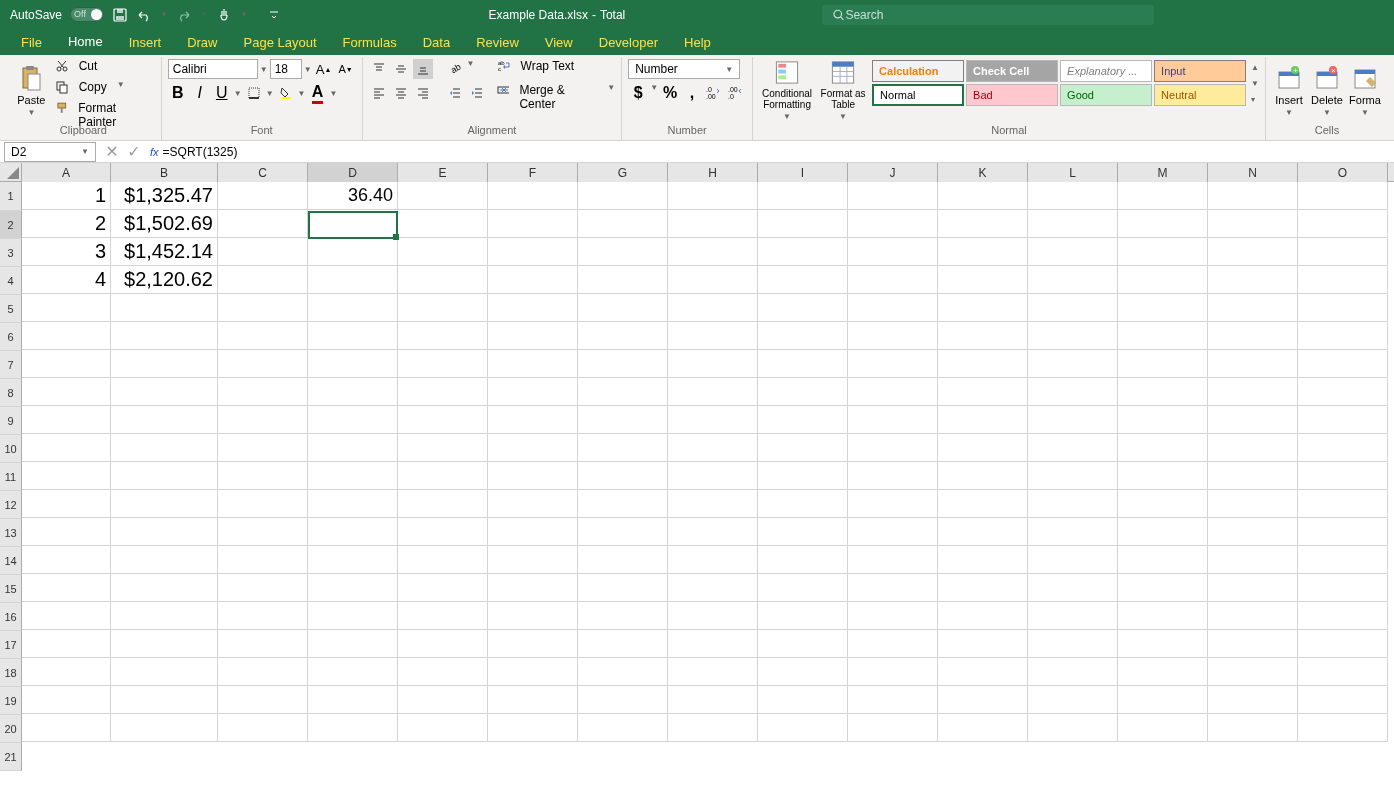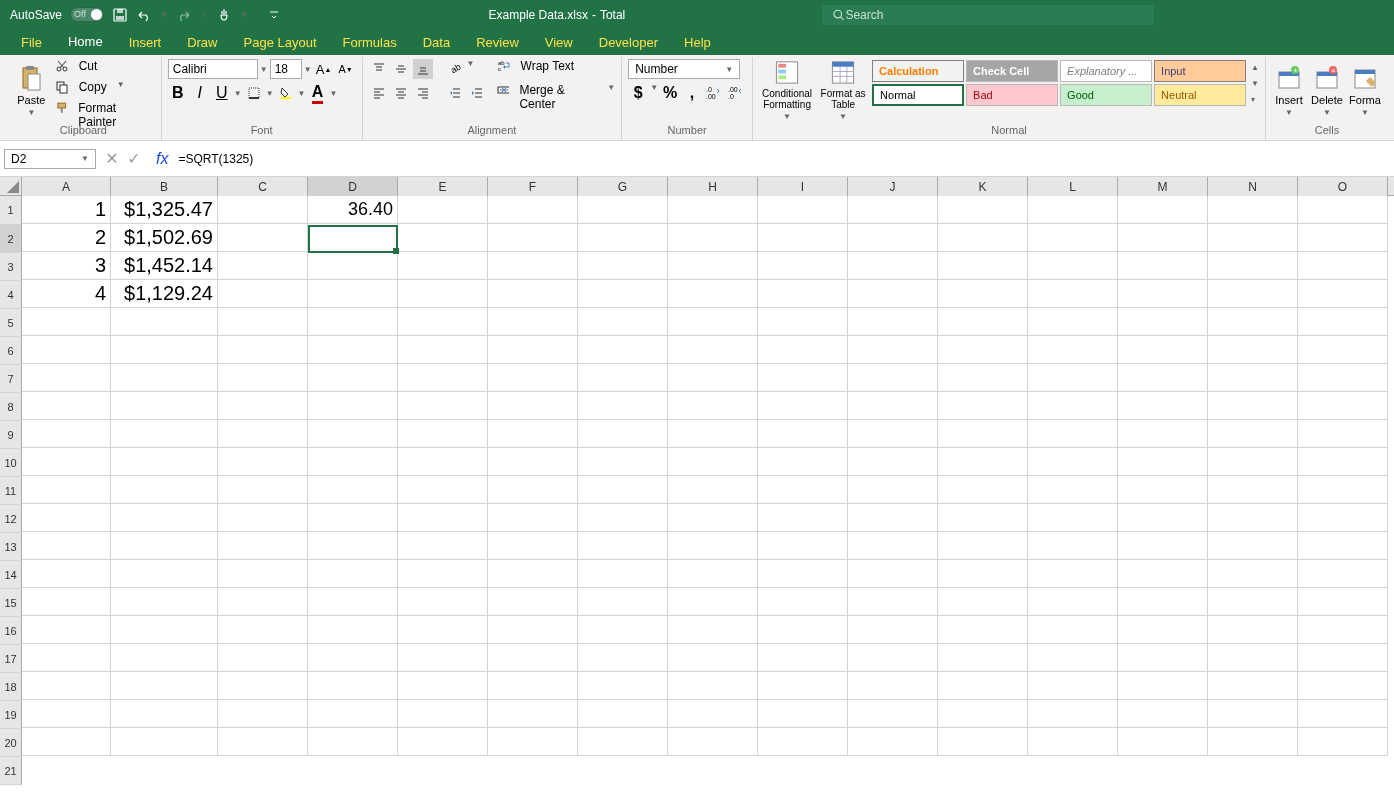--- a/index.html
+++ b/index.html
@@ -45,24 +45,24 @@
 .style-normal { background: #fff; border: 2px solid #217346; }
 .style-bad { background: #ffc7ce; color: #9c0006; }
 .style-good { background: #c6efce; color: #006100; }
 .style-neutral { background: #ffeb9c; color: #9c5700; }
 .style-calc { background: #f2f2f2; color: #fa7d00; border: 1px solid #7f7f7f; font-weight: bold; }
 .style-check { background: #a5a5a5; color: #fff; font-weight: bold; }
 .style-explain { background: #fff; color: #7f7f7f; font-style: italic; }
 .style-input { background: #ffcc99; color: #3f3f76; border: 1px solid #7f7f7f; }
 
 
-.formula-row { height: 36px; display: flex; align-items: center; border-bottom: 1px solid #d4d4d4; background: #fff; }
+.formula-row { height: 22px; display: flex; align-items: center; border-bottom: 1px solid #d4d4d4; background: #fff; }
 .name-box { width: 92px; height: 20px; border: 1px solid #ababab; margin-left: 4px; display: flex; align-items: center; padding: 0 6px; font-size: 12px; justify-content: space-between; }
 .fx-btns { display: flex; gap: 2px; margin: 0 6px; align-items: center; }
-.fx-label { font-style: italic; color: #1d4ed8; margin: 0 6px; font-size: 16px; }
+.fx-label { font-style: italic; color: #1d4ed8; margin: 0 0; font-size: 11px; }
 .formula-input { flex: 1; border: none; font-size: 12px; padding: 0 4px; outline: none; }
 
 
 .grid-container { position: relative; overflow: hidden; height: calc(800px - 29px - 26px - 86px - 22px); }
 .col-headers { height: 19px; display: flex; background: #e6e6e6; border-bottom: 1px solid #ababab; }
 .corner { width: 22px; border-right: 1px solid #ababab; background: #e6e6e6; position: relative; }
 .corner::after { content: ''; position: absolute; right: 2px; bottom: 2px; border: 6px solid transparent; border-right-color: #888; border-bottom-color: #888; }
 .col-head { height: 19px; border-right: 1px solid #ababab; display: flex; align-items: center; justify-content: center; font-size: 12px; background: #e6e6e6; color: #333; }
 .col-head.sel { background: #d2d2d2; }
 .col-A { width: 89px; } .col-B { width: 107px; } .col-C { width: 90px; } .col-D { width: 90px; }
@@ -560,21 +560,21 @@
           <div class="cell" style="width: 90px;"></div>
           <div class="cell" style="width: 90px;"></div>
           <div class="cell" style="width: 90px;"></div>
           <div class="cell" style="width: 90px;"></div>
           <div class="cell" style="width: 90px;"></div>
           <div class="cell" style="width: 90px;"></div>
           <div class="cell" style="width: 90px;"></div>
         </div>
         <div class="row">
           <div class="cell num" style="width: 89px;">4</div>
-          <div class="cell money" style="width: 107px;">$1,129.24</div>
+          <div class="cell money" style="width: 107px;">$2,120.62</div>
           <div class="cell" style="width: 90px;"></div>
           <div class="cell" style="width: 90px;"></div>
           <div class="cell" style="width: 90px;"></div>
           <div class="cell" style="width: 90px;"></div>
           <div class="cell" style="width: 90px;"></div>
           <div class="cell" style="width: 90px;"></div>
           <div class="cell" style="width: 90px;"></div>
           <div class="cell" style="width: 90px;"></div>
           <div class="cell" style="width: 90px;"></div>
           <div class="cell" style="width: 90px;"></div>

